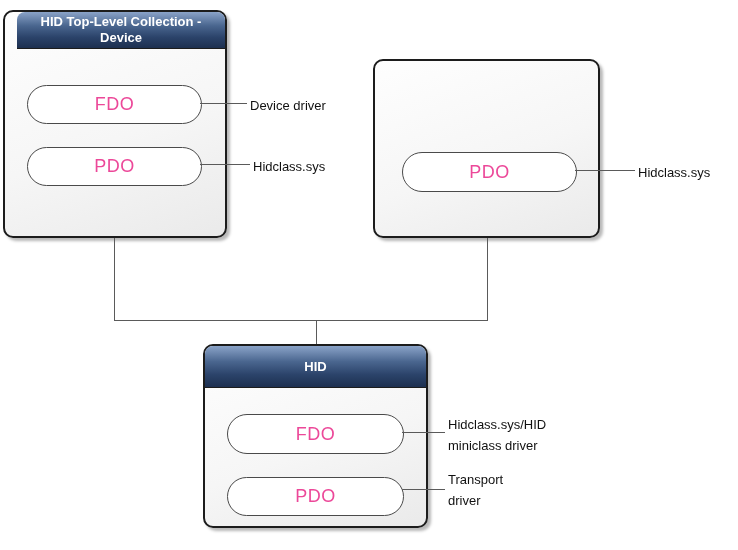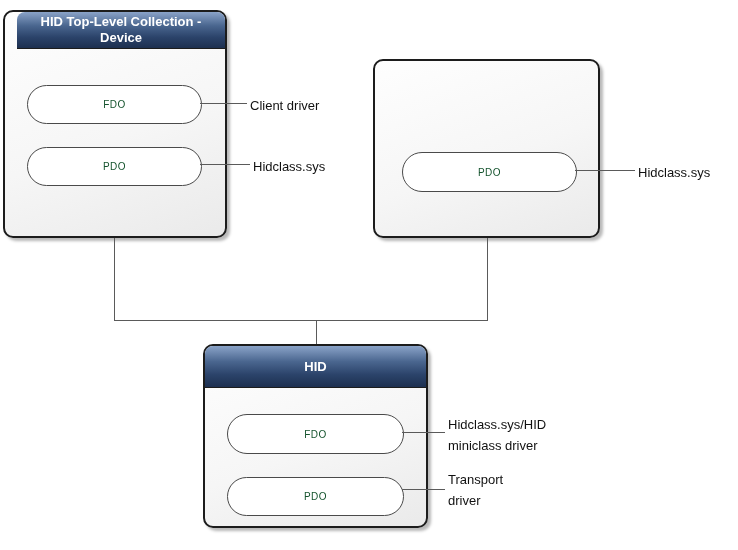--- a/index.html
+++ b/index.html
@@ -28,21 +28,21 @@
     font-size:13px;font-weight:bold;line-height:16px;
     padding:0 12px;
     box-sizing:border-box;
   }
   .pill{
     position:absolute;
     background:#ffffff;
     border:1px solid #4a4a4a;
     border-radius:20px;
     display:flex;align-items:center;justify-content:center;
-    font-size:10px;color:#14532d;letter-spacing:0.5px;
+    font-size:18px;color:#ec4899;letter-spacing:0.5px;
     box-sizing:border-box;
   }
   .line{position:absolute;background:#5a5a5a;}
   .line.h{height:1px;}
   .line.v{width:1px;}
   .annot{
     position:absolute;
     font-size:13px;color:#111111;line-height:21px;
     white-space:pre-line;
   }
@@ -83,21 +83,21 @@
   <div class="line v" style="left:487px;top:238px;height:82px;"></div>
   <div class="line h" style="left:114px;top:320px;width:374px;"></div>
   <div class="line v" style="left:316px;top:320px;height:24px;"></div>
 
   <div class="line h" style="left:200px;top:103px;width:47px;"></div>
   <div class="line h" style="left:200px;top:164px;width:50px;"></div>
   <div class="line h" style="left:575px;top:170px;width:60px;"></div>
   <div class="line h" style="left:402px;top:432px;width:43px;"></div>
   <div class="line h" style="left:402px;top:489px;width:43px;"></div>
 
-  <div class="annot" style="left:250px;top:95px;">Client driver</div>
+  <div class="annot" style="left:250px;top:95px;">Device driver</div>
   <div class="annot" style="left:253px;top:156px;">Hidclass.sys</div>
   <div class="annot" style="left:638px;top:162px;">Hidclass.sys</div>
   <div class="annot" style="left:448px;top:469px;width:90px;">Transport
 driver</div>
   <div class="annot" style="left:448px;top:414px;width:130px;">Hidclass.sys/HID
 miniclass driver</div>
 
 </div>
 
 </body></html>

